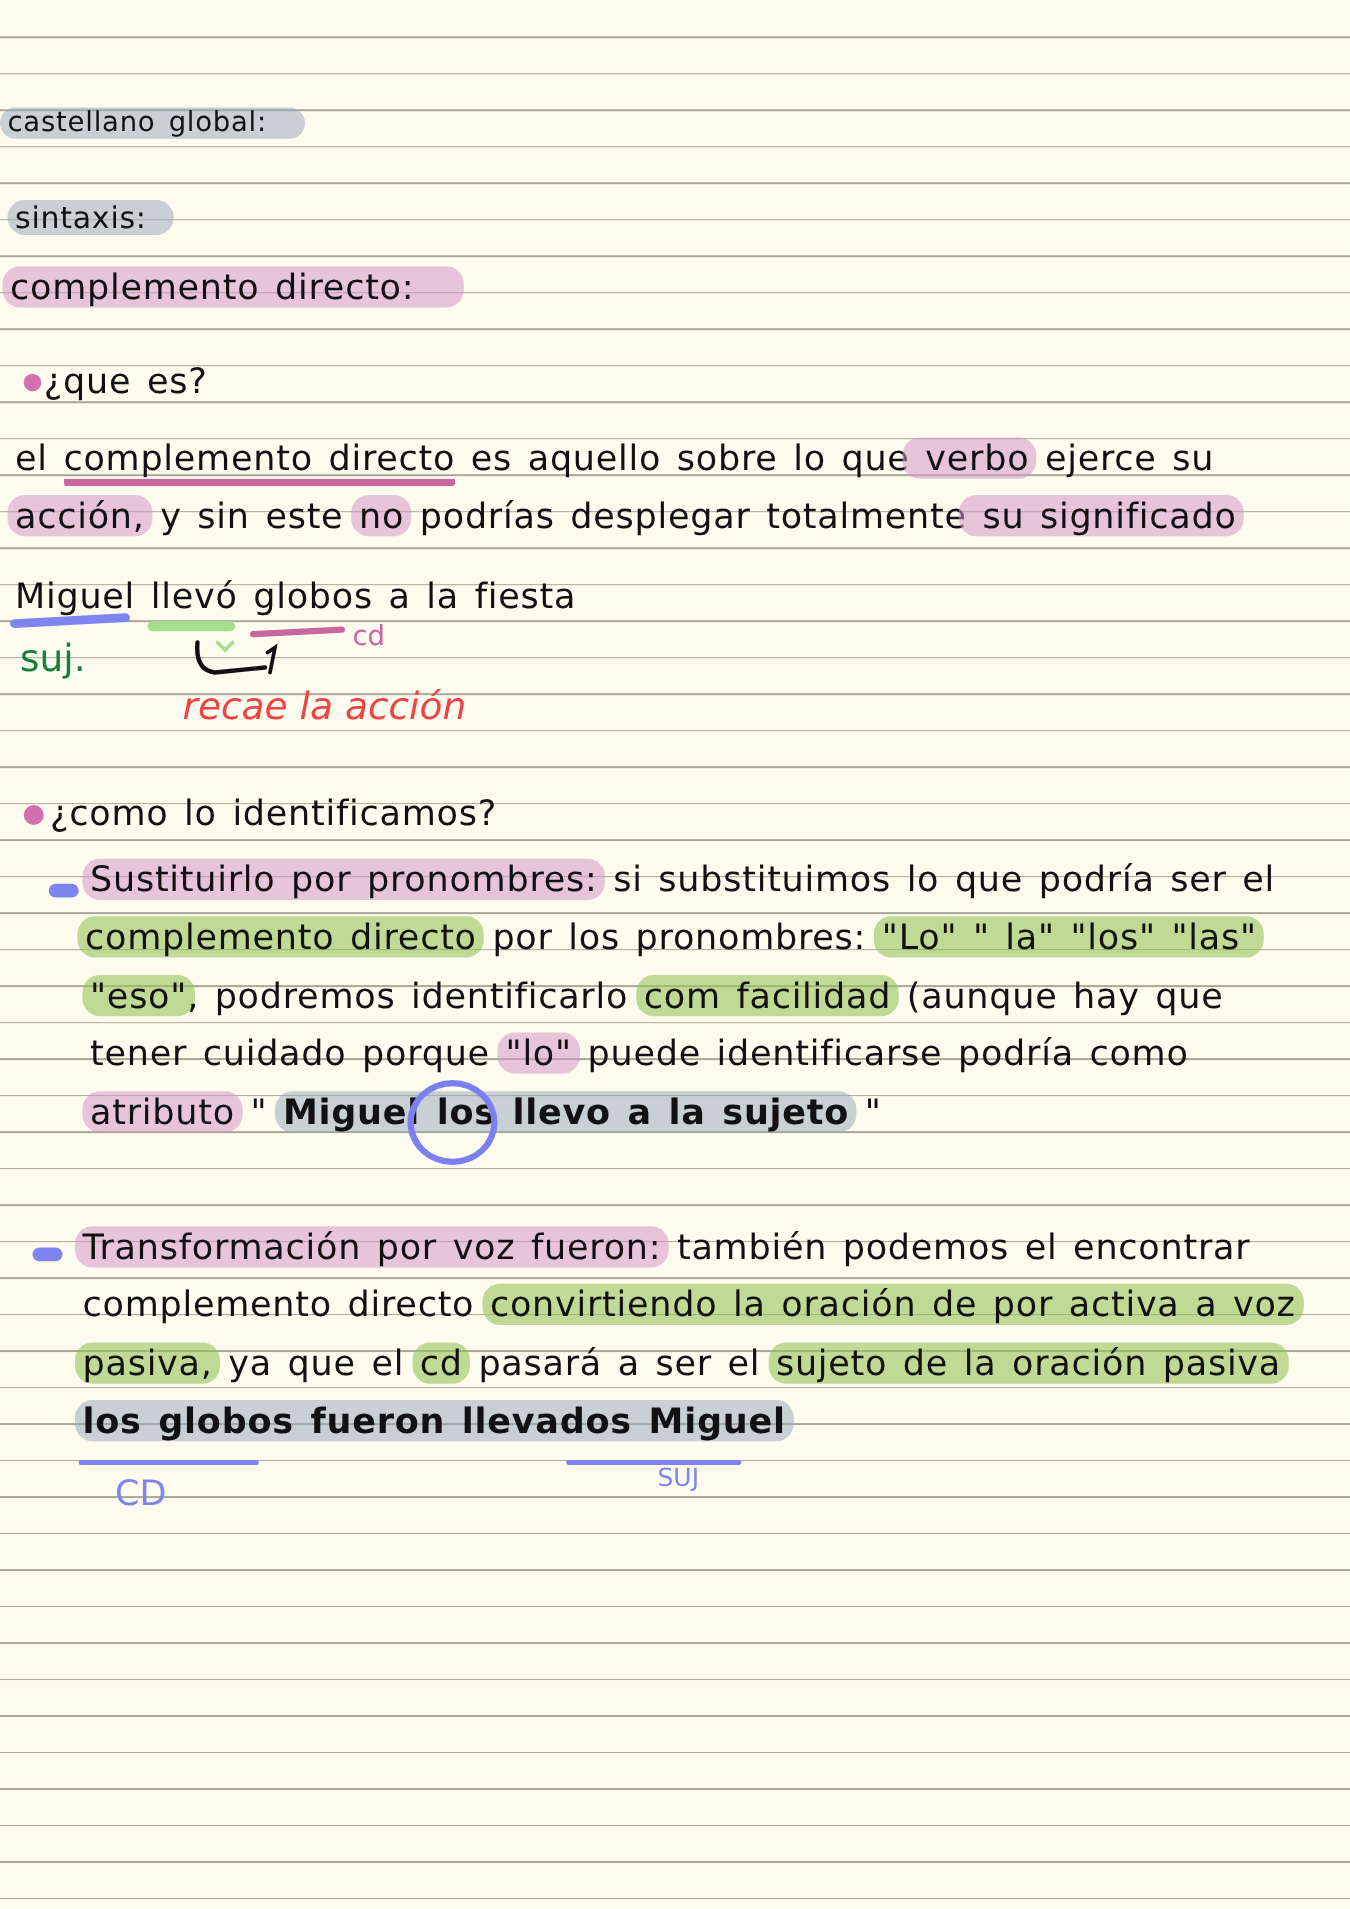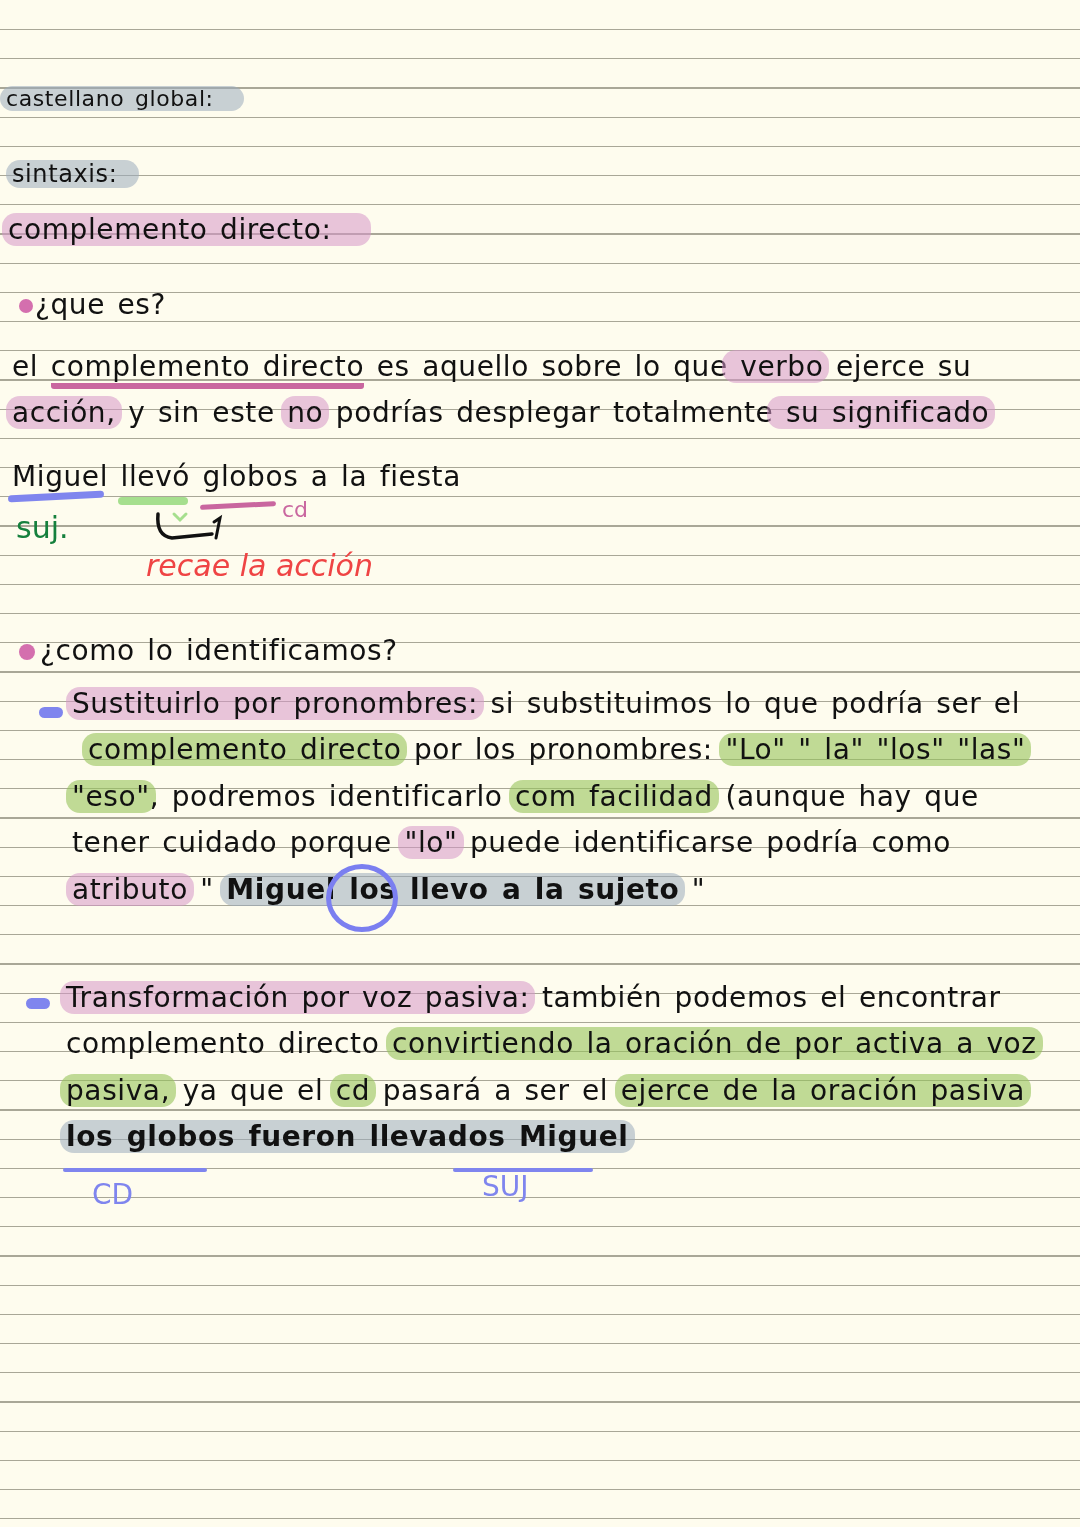--- a/index.html
+++ b/index.html
@@ -63,43 +63,43 @@
 </svg>
 <div class="hand" style="top:548px; left:146px; font-size:30px; color:#ef4444; font-style:italic;">recae la acción</div>
 
 <div class="dot" style="top:644px; left:19px;"></div>
 <div class="line" style="top:634px; left:40px;">¿como lo identificamos?</div>
 
 <div class="dash" style="top:707px; left:39px;"></div>
 <div class="line" style="top:687px; left:72px;">
   <span class="hl hl-pink">Sustituirlo por pronombres:</span><span> si substituimos lo que podría ser el</span>
 </div>
-<div class="line" style="top:733px; left:88px;">
+<div class="line" style="top:733px; left:68px;">
   <span class="hl hl-green">complemento directo</span><span> por los pronombres: </span><span class="hl hl-green">"Lo" " la" "los" "las"</span>
 </div>
 <div class="line" style="top:780px; left:72px;">
   <span class="hl hl-green">"eso"</span><span>, podremos identificarlo </span><span class="hl hl-green">com facilidad</span><span> (aunque hay que</span>
 </div>
 <div class="line" style="top:826px; left:72px;">
   <span>tener cuidado porque </span><span class="hl hl-pink">"lo"</span><span> puede identificarse podría como</span>
 </div>
 <div class="line" style="top:873px; left:72px;">
   <span class="hl hl-pink">atributo</span><span> " </span><span class="hl hl-gray bold"><span>Miguel </span><span>los</span><span> llevo a la sujeto</span></span><span> "</span>
 </div>
 <div class="circle" style="top:864px; left:326px; width:62px; height:58px;"></div>
 
 <div class="dash" style="top:998px; left:26px;"></div>
 <div class="line" style="top:981px; left:66px;">
-  <span class="hl hl-pink">Transformación por voz pasiva:</span><span> también podemos el encontrar</span>
+  <span class="hl hl-pink">Transformación por voz fueron:</span><span> también podemos el encontrar</span>
 </div>
 <div class="line" style="top:1027px; left:66px;">
   <span>complemento directo </span><span class="hl hl-green">convirtiendo la oración de por activa a voz</span>
 </div>
 <div class="line" style="top:1074px; left:66px;">
-  <span class="hl hl-green">pasiva,</span><span> ya que el </span><span class="hl hl-green">cd</span><span> pasará a ser el </span><span class="hl hl-green">ejerce de la oración pasiva</span>
+  <span class="hl hl-green">pasiva,</span><span> ya que el </span><span class="hl hl-green">cd</span><span> pasará a ser el </span><span class="hl hl-green">sujeto de la oración pasiva</span>
 </div>
 <div class="line bold" style="top:1120px; left:66px;text-align:right;">
   <span class="hl hl-gray">los globos fueron llevados Miguel</span>
 </div>
 <div class="stroke" style="top:1168px; left:63px; width:144px; height:4px; background:#7f85ee;"></div>
 <div class="stroke" style="top:1168px; left:453px; width:140px; height:4px; background:#7f85ee;"></div>
 <div class="hand" style="top:1178px; left:92px; font-size:28px; color:#7f85ee;">CD</div>
-<div class="hand" style="top:1170px; left:482px; font-size:28px; color:#7f85ee;">SUJ</div>
+<div class="hand" style="top:1170px; left:526px; font-size:20px; color:#7f85ee;">SUJ</div>
 
 </body></html>

